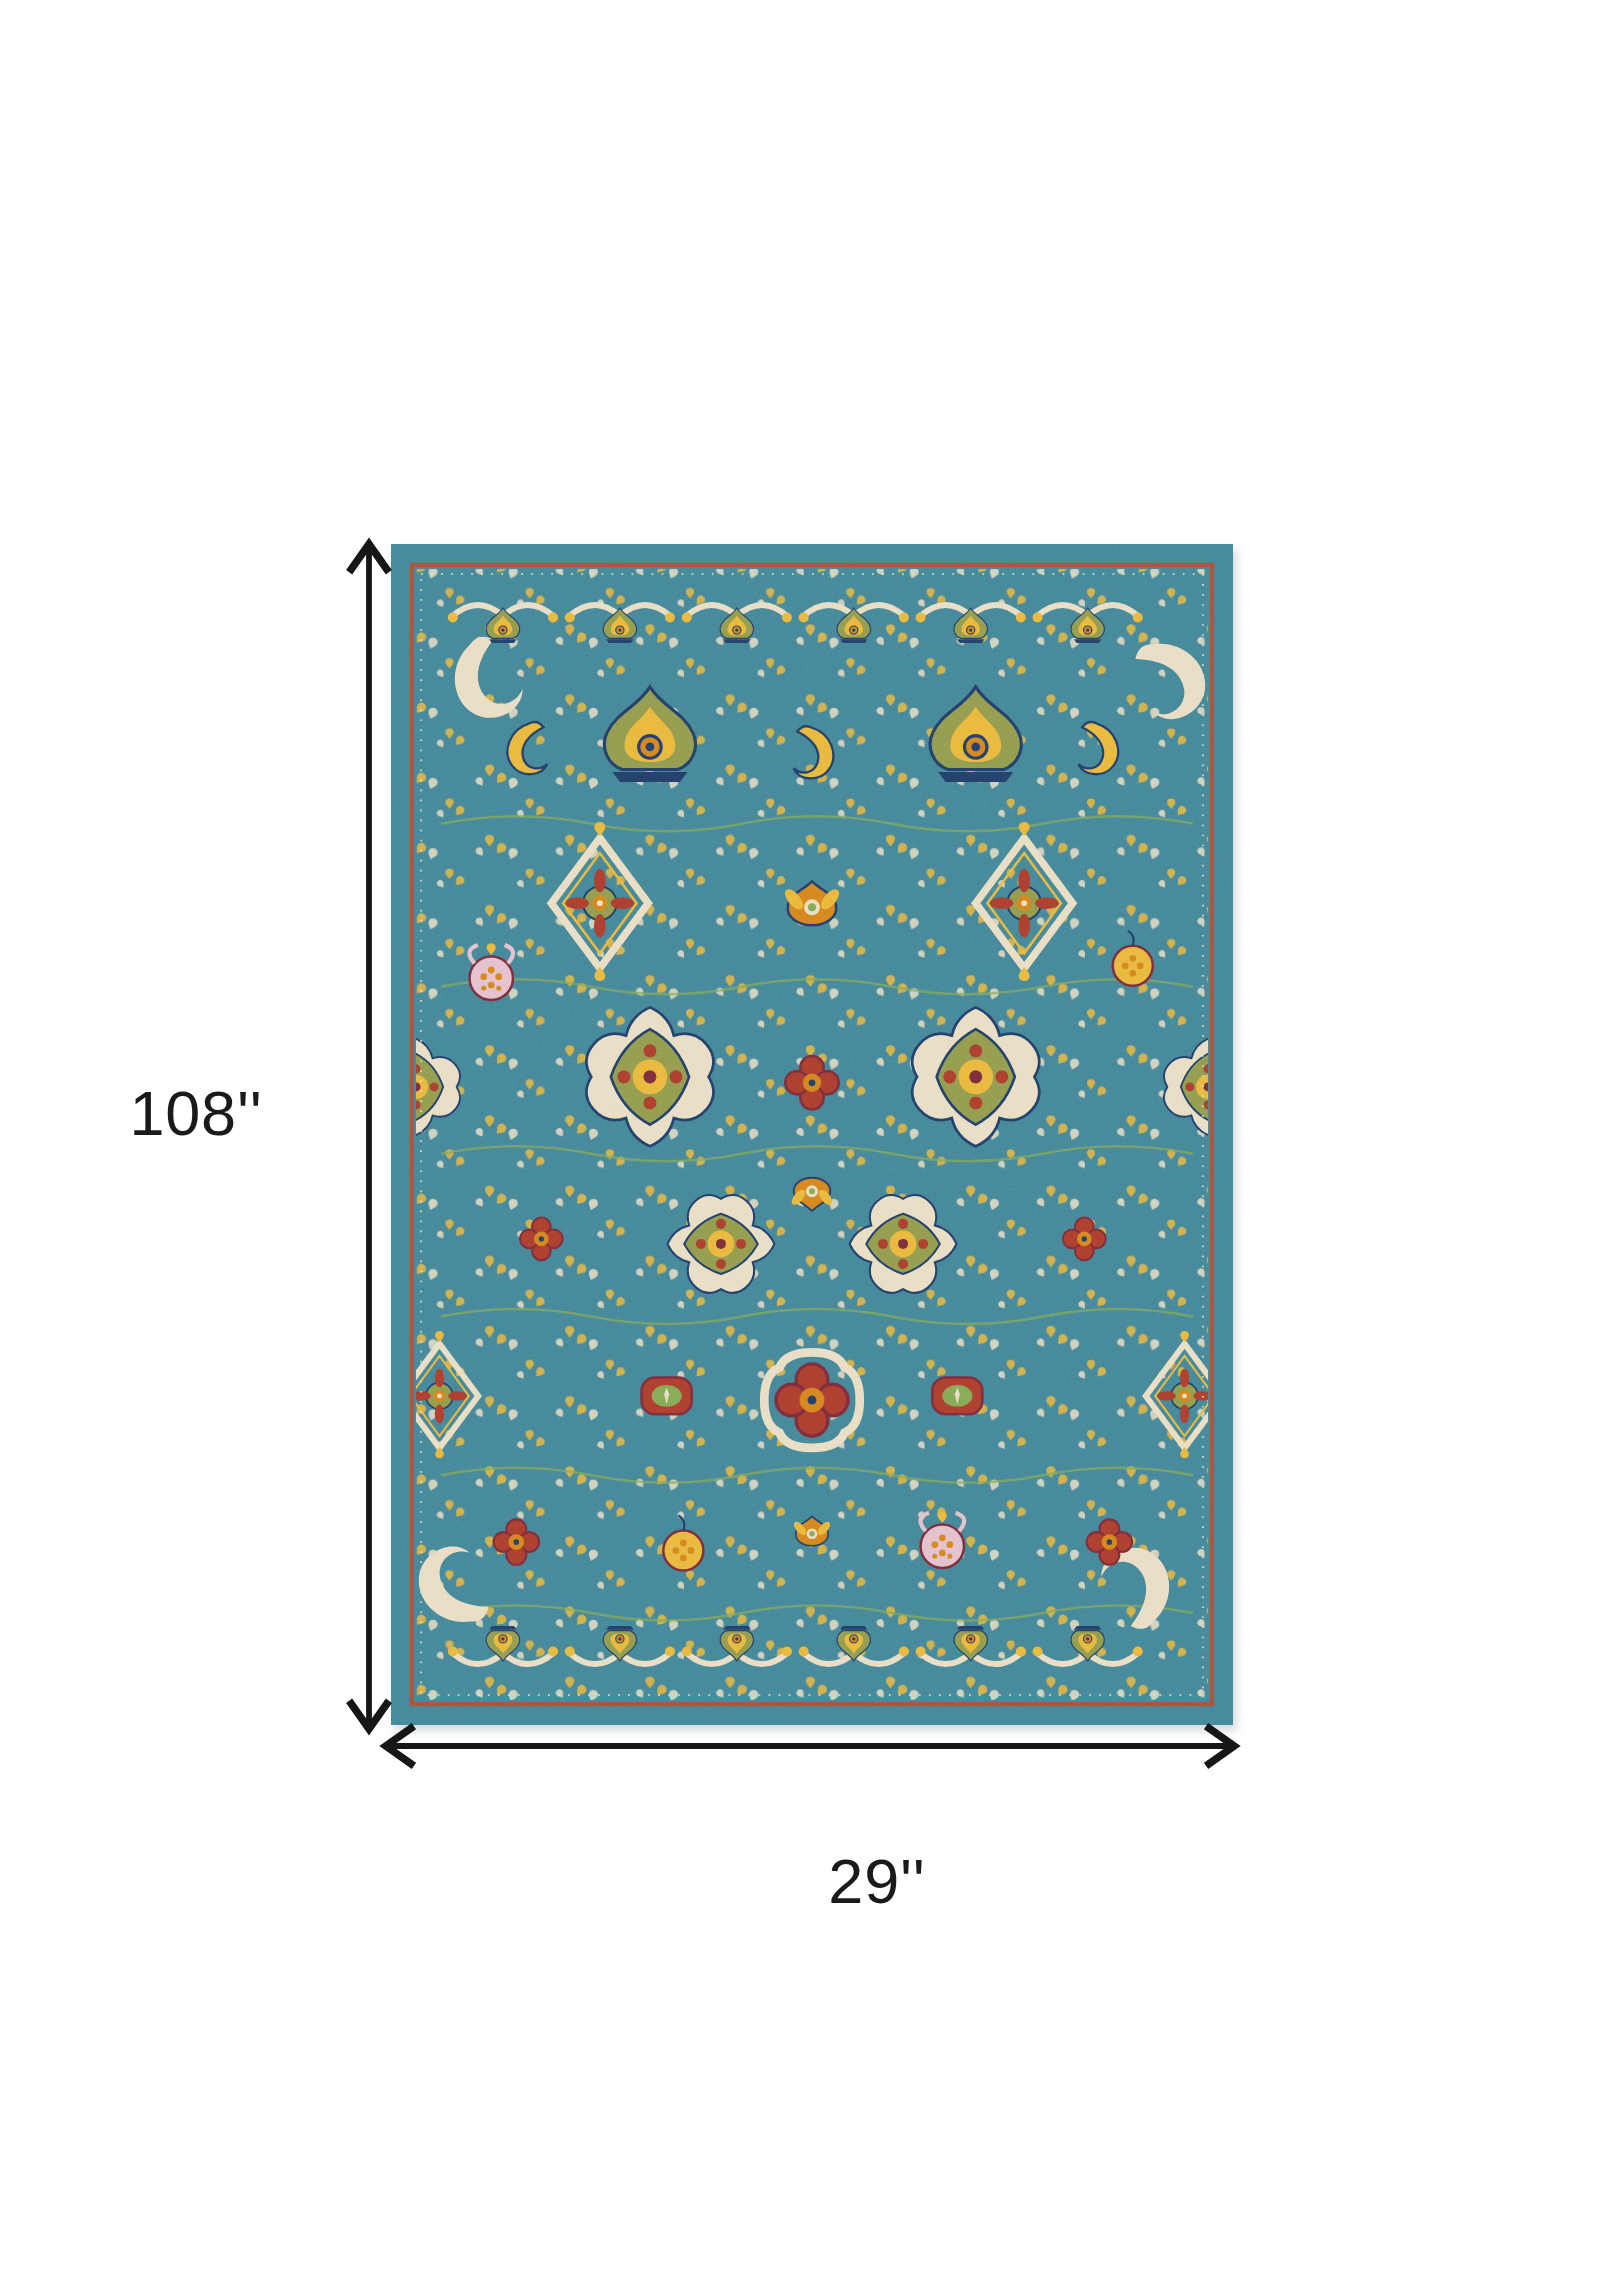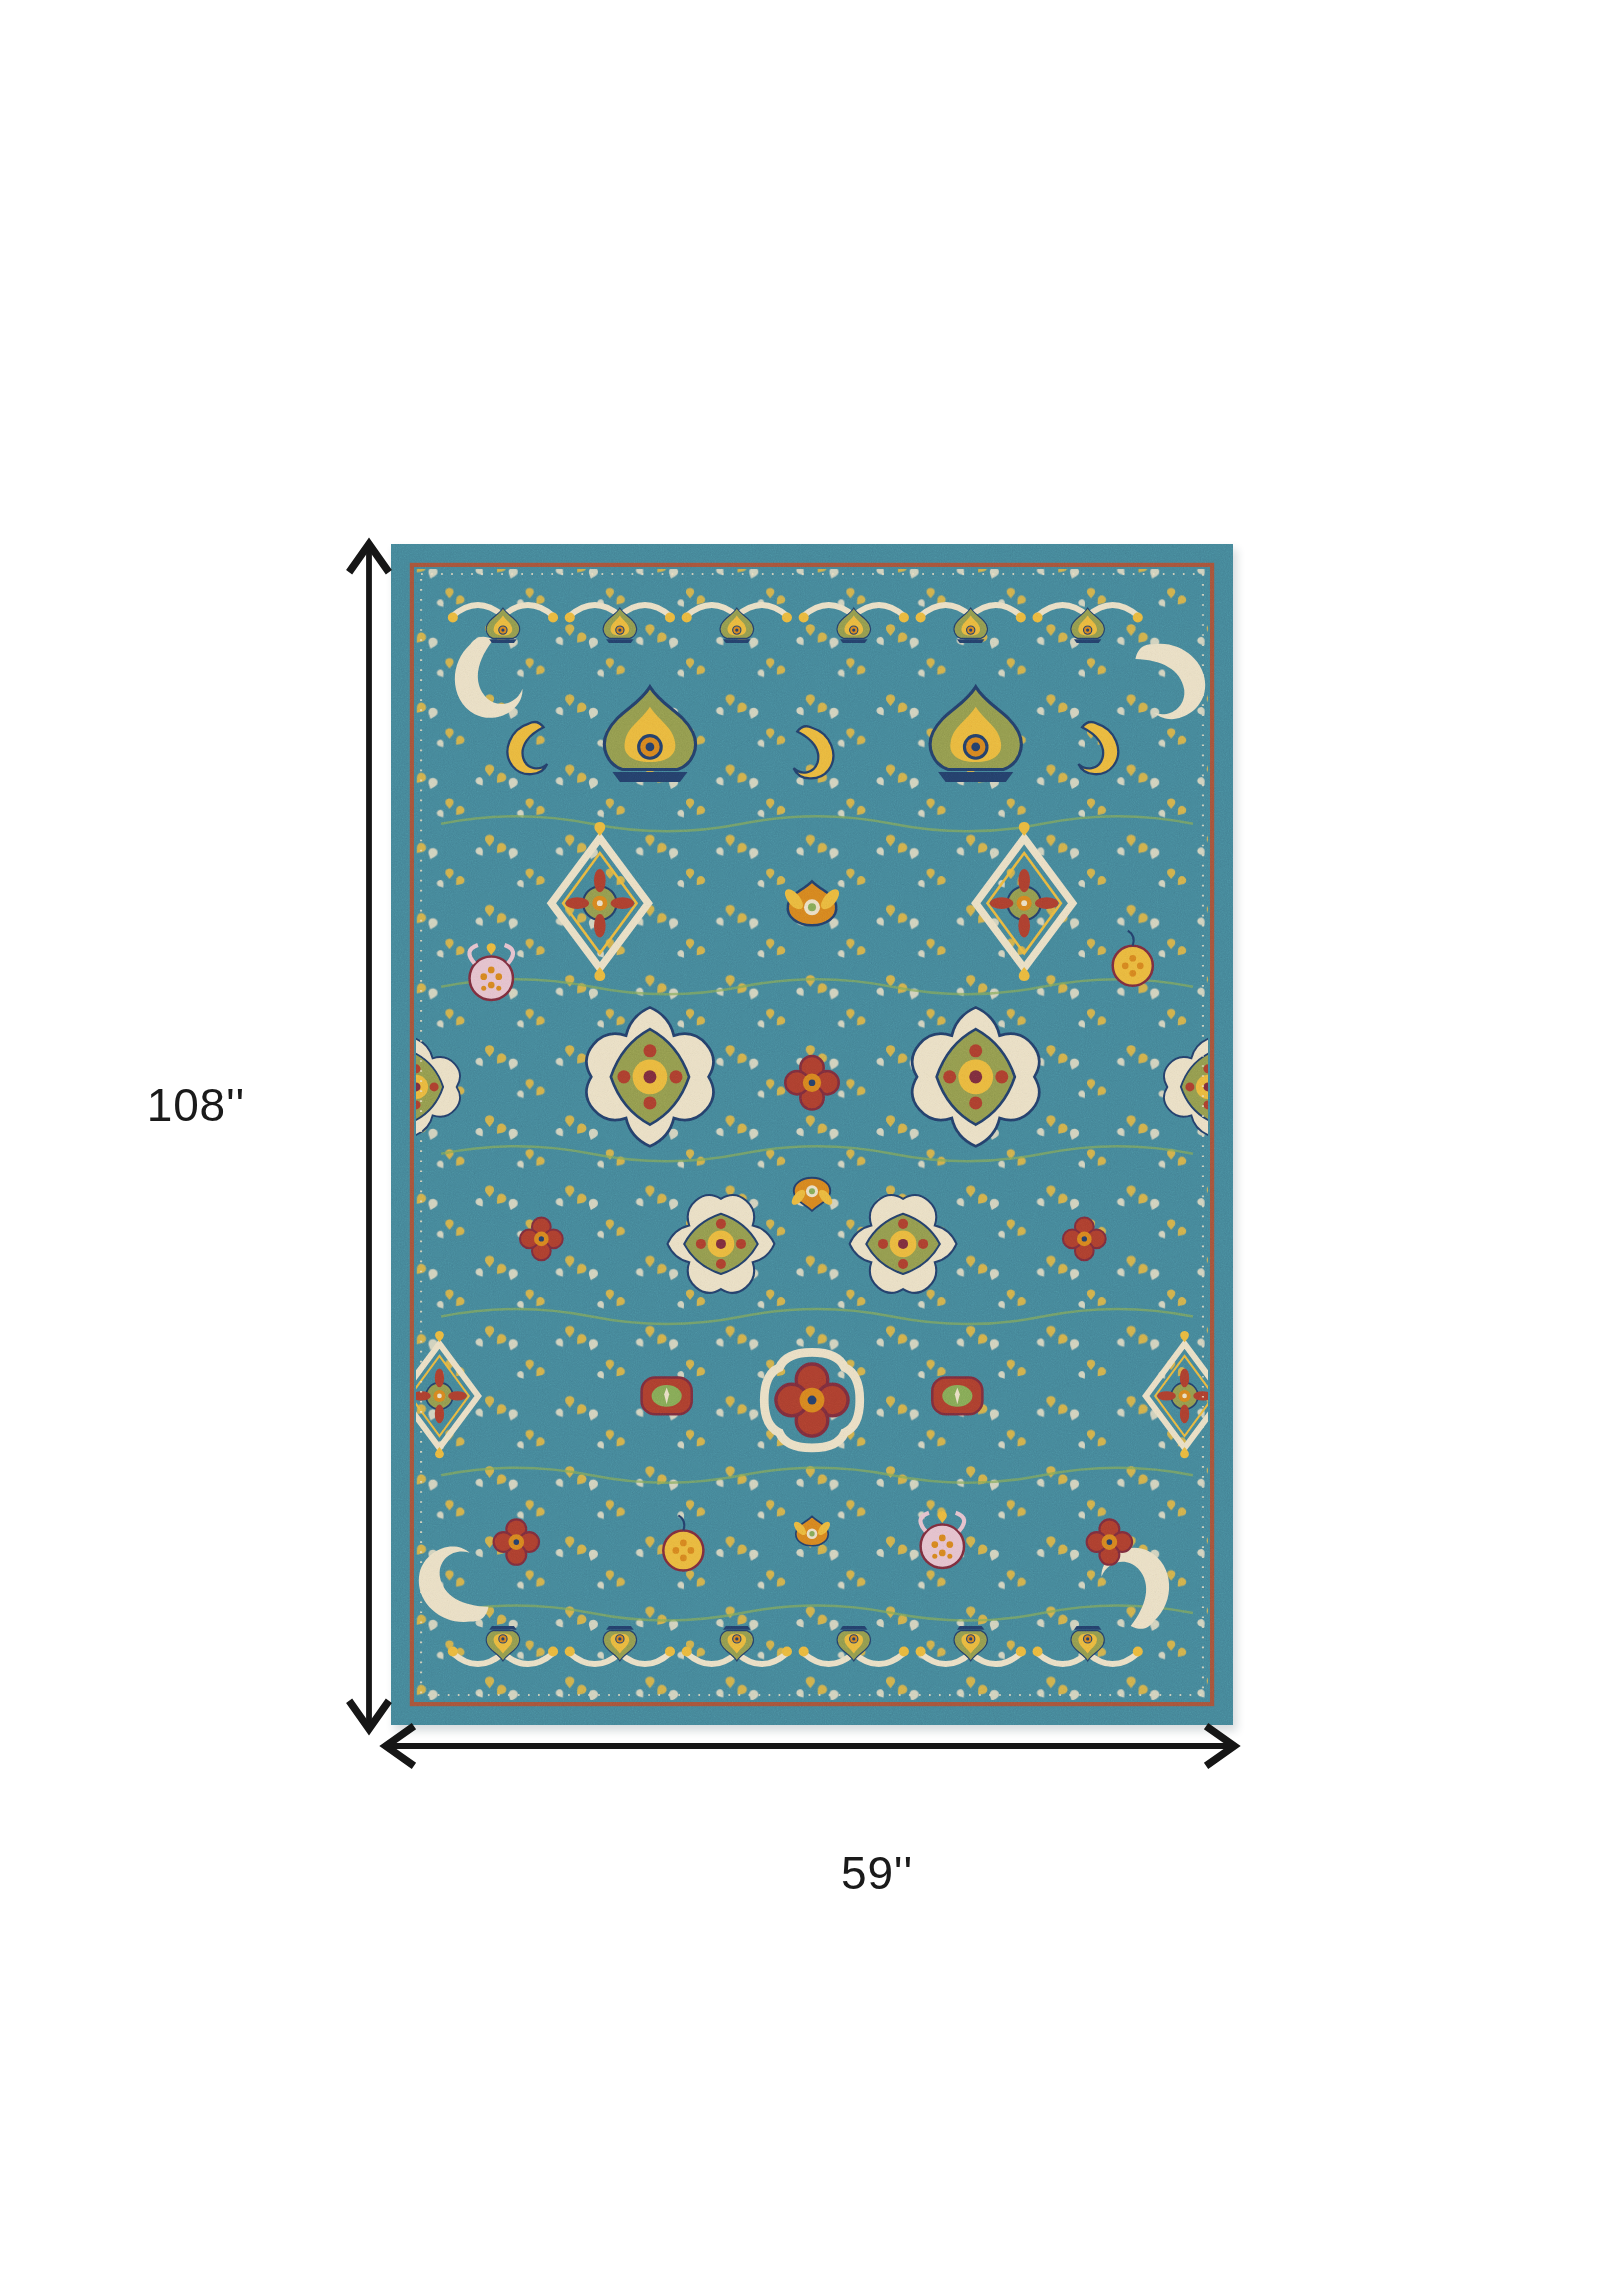--- a/index.html
+++ b/index.html
@@ -17,21 +17,21 @@
     width:842px; height:1181px;
     box-shadow:3.3px 5.8px 8.3px rgba(40,60,70,0.18);
     border-radius:2.5px;
   }
   .rug-wrap svg{display:block;width:100%;height:100%;}
   .dim-arrow{position:absolute;}
   .dim-label{
     position:absolute;
     width:250px;
     text-align:center;
-    font-size:46px;
+    font-size:63px;
     line-height:1;
     color:var(--label,#1a1a1a);
     letter-spacing:0.8px;
     white-space:nowrap;
   }
   .label-height{left:71px;top:1082px;}
   .label-width{left:752px;top:1850px;}
 
   
   .tl{fill:var(--teal)}
@@ -261,16 +261,16 @@
   </svg>
 
   <svg class="dim-arrow" style="left:376px;top:1717px;" width="868" height="58" viewBox="0 0 1040 70">
     <path class="arrow-stroke" stroke-width="7" d="M10,35 L1030,35"></path>
     <path class="arrow-stroke" stroke-width="9" d="M42,11 L8,35 L42,59"></path>
     <path class="arrow-stroke" stroke-width="9" d="M998,11 L1032,35 L998,59"></path>
   </svg>
 
   <div class="dim-label label-height">108''</div>
 
-  <div class="dim-label label-width">59''</div>
+  <div class="dim-label label-width">29''</div>
 
 </div>
 
 
 </body></html>

